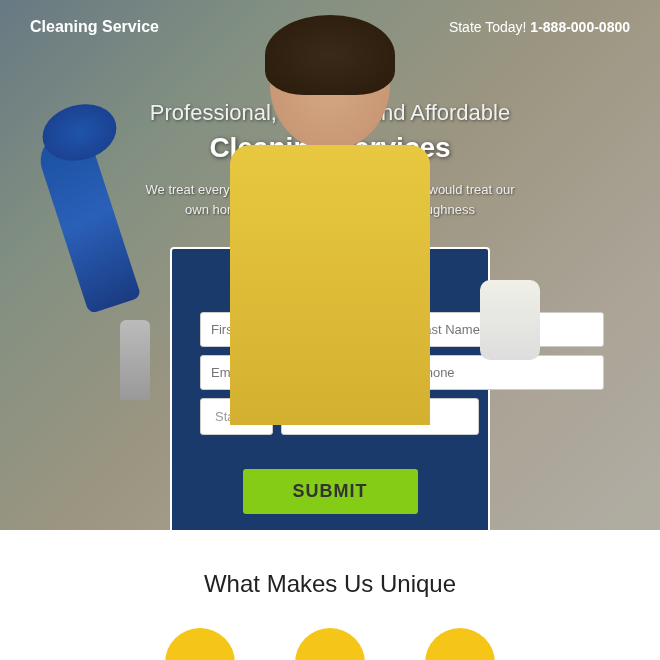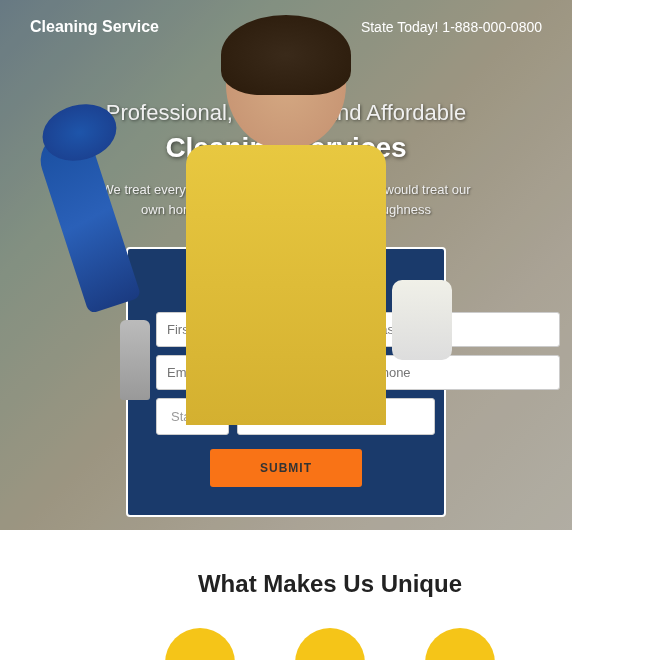--- a/index.html
+++ b/index.html
@@ -18,28 +18,28 @@
     .header-logo {
       color: #fff;
       font-weight: bold;
       font-size: 16px;
     }
     .header-phone {
       color: #fff;
       font-size: 14px;
     }
     .header-phone strong {
-      font-weight: normal;
+      font-weight: bold;
       text-align: right;
     }
 
     
     .hero {
       position: relative;
-      width: 572px;
+      width: 660px;
       height: 530px;
       overflow: hidden;
     }
     .hero-bg {
       width: 100%;
       height: 100%;
       background: linear-gradient(to right, rgba(120,130,140,0.55) 0%, rgba(180,175,165,0.3) 100%),
                   linear-gradient(160deg, #8a9ba8 0%, #b0a898 40%, #c8bfb0 70%, #d4cdc0 100%);
       display: flex;
       align-items: center;
@@ -129,40 +129,41 @@
       color: #999;
       outline: none;
       appearance: auto;
     }
     .submit-row {
       display: flex;
       justify-content: center;
       margin-top: 14px;
     }
     .submit-btn {
-      background: #f97316;
+      background: #84cc16;
       color: #333;
       border: none;
       border-radius: 3px;
       padding: 12px 50px;
-      font-size: 12px;
+      font-size: 18px;
       font-weight: bold;
       letter-spacing: 1px;
       cursor: pointer;
+      margin-top: 20px;
     }
 
     
     .bottom-section {
       background: #fff;
       padding: 40px 30px 20px;
       text-align: center;
     }
     .bottom-title {
       font-size: 24px;
-      font-weight: bold;
+      font-weight: normal;
       color: #222;
       margin-bottom: 30px;
     }
     .circles-row {
       display: flex;
       justify-content: center;
       gap: 60px;
     }
     .circle-item {
       display: flex;

